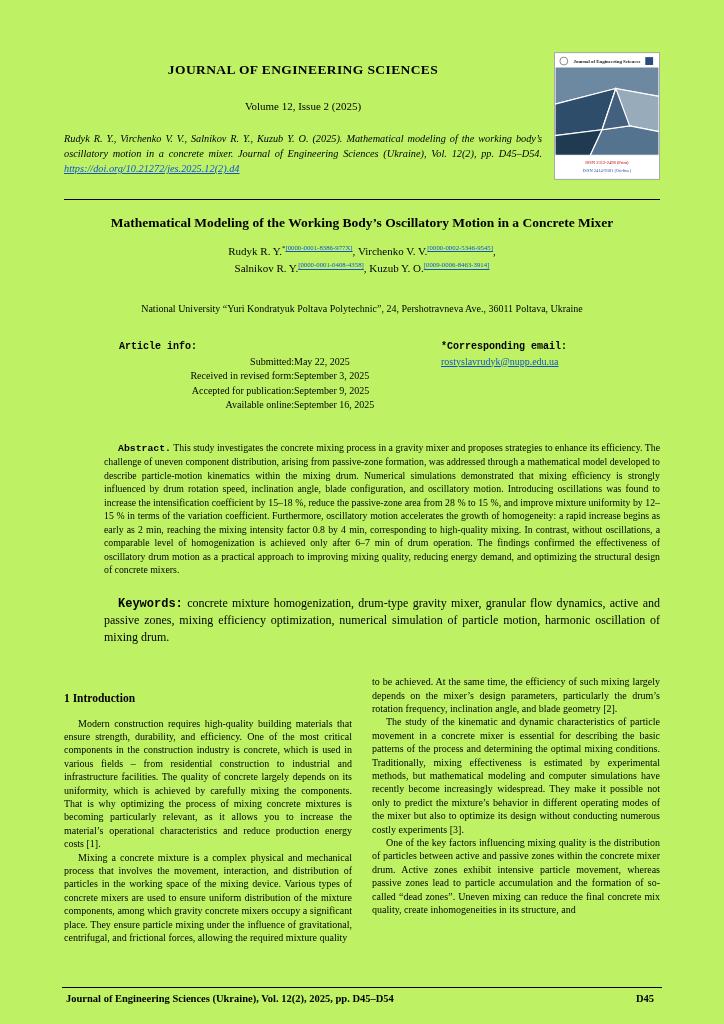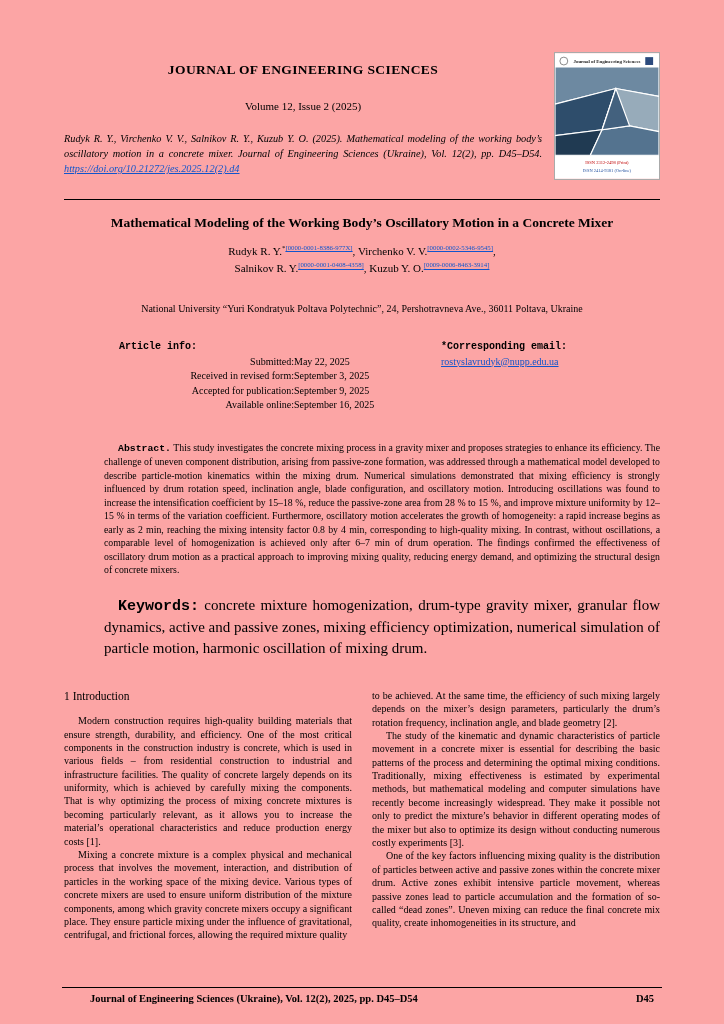--- a/index.html
+++ b/index.html
@@ -2,21 +2,21 @@
 <html><head>
 <meta charset="utf-8">
 <style>
   * { box-sizing: border-box; }
   html, body { margin: 0; padding: 0; background: #ffffff; }
   .page {
     position: relative;
     width: 724px;
     height: 1024px;
     margin: 0 auto;
-    background: #fca5a5;
+    background: #bef264;
     font-family: "Liberation Serif", serif;
     color: #000;
     padding: 52px 64px 0 64px;
     overflow: hidden;
   }
   
   .masthead { display: flex; justify-content: space-between; }
   .masthead-left { width: 478px; }
   .journal-name { font-size: 13.5px; font-weight: bold; text-align: center; letter-spacing: 0.4px; margin: 10px 0 0 0; }
   .journal-issue { font-size: 11px; text-align: center; margin-top: 22px; }
@@ -32,31 +32,31 @@
   .affiliation { text-align: center; font-size: 10px; margin-top: 25px; }
   
   .info { display: flex; margin-top: 26px; font-size: 10px; line-height: 1.45; }
   .info-left { width: 310px; margin-left: 55px; }
   .info-row { display: flex; }
   .info-label { width: 175px; text-align: right; }
   .info-right { margin-left: 12px; }
   .b { font-weight: bold; font-family: Liberation Mono, monospace; }
   
   .abstract { margin: 28px 0 18px 40px; font-size: 9.8px; line-height: 1.38; text-align: justify; text-indent: 14px; }
-  .keywords { margin: 15px 0 0 40px; font-size: 15px; line-height: 1.38; text-align: justify; text-indent: 14px; }
+  .keywords { margin: 15px 0 0 40px; font-size: 12px; line-height: 1.38; text-align: justify; text-indent: 14px; }
   
   .columns { display: flex; gap: 20px; margin-top: 30px; }
   .col { width: 288px; font-size: 10px; line-height: 1.34; text-align: justify; }
   .col p { margin: 0; text-indent: 14px; }
   .col p.no-indent { text-indent: 0; }
-  .section-heading { font-size: 11.5px; font-weight: normal; margin: 0 0 10px 0; font-family: "Liberation Serif", serif; }
+  .section-heading { font-size: 11.5px; font-weight: bold; margin: 16px 0 10px 0; font-family: "Liberation Serif", serif; }
   
   .footer { position: absolute; left: 62px; right: 62px; bottom: 20px; }
   .footer-row { display: flex; justify-content: space-between; font-size: 10.5px; font-weight: bold; margin-top: 5px; }
-  .footer-line { margin-left: 28px; font-family: Liberation Serif, serif; }
+  .footer-line { margin-left: 4px; font-family: Liberation Serif, serif; }
   .footer-page { margin-right: 8px; }
 </style>
 </head>
 <body>
 
 <div class="page">
 
   <div class="masthead">
     <div class="masthead-left">
       <h1 class="journal-name">JOURNAL OF ENGINEERING SCIENCES</h1>

